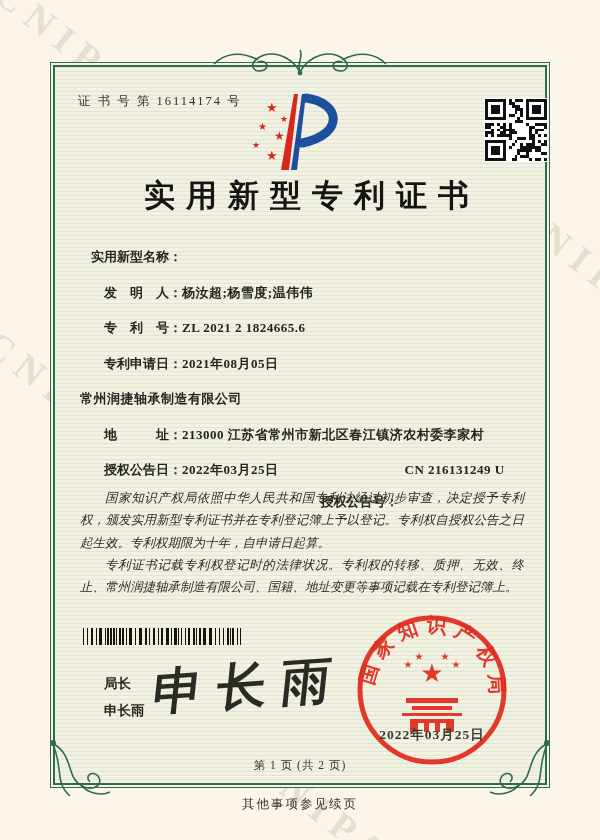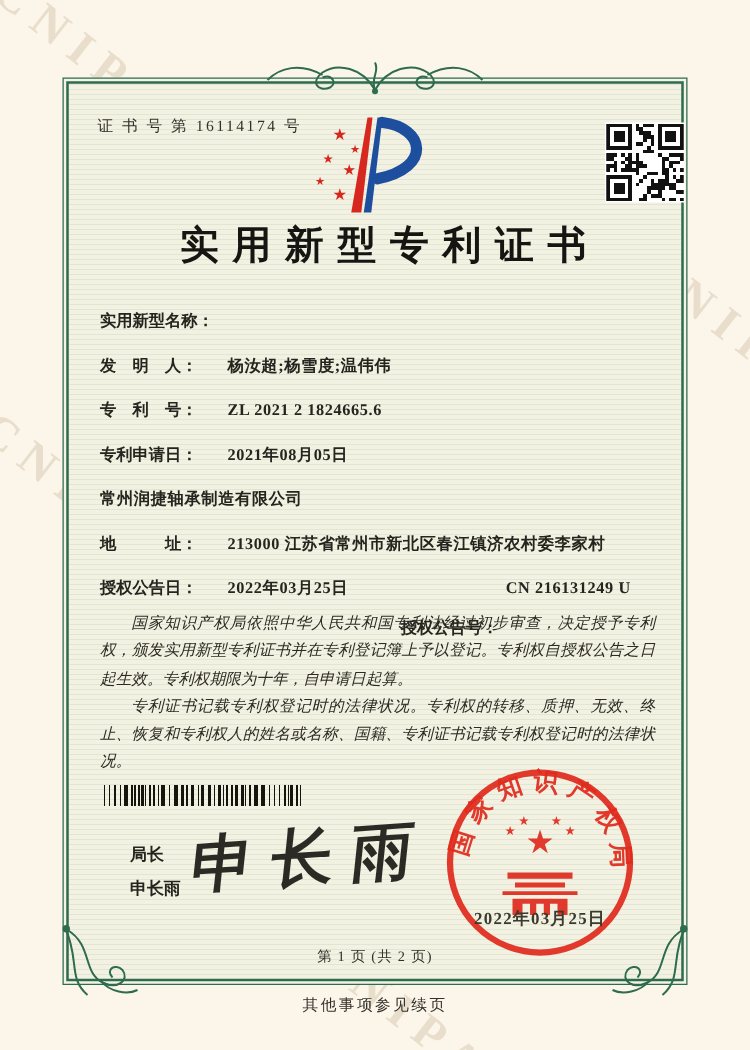--- a/index.html
+++ b/index.html
@@ -30,21 +30,21 @@
   .ornament{position:absolute;pointer-events:none;}
   .cert-no{position:absolute;left:78px;top:93px;font-size:12.5px;letter-spacing:2px;color:#33312a;}
   .logo{position:absolute;left:238px;top:86px;}
   .qr{position:absolute;left:484px;top:98px;width:62px;height:62px;background:#fff;padding:1px;}
   .title{
     position:absolute;left:12px;top:175px;width:100%;text-align:center;
     font-size:31px;font-weight:bold;letter-spacing:11px;color:#171511;
   }
   .fields{position:absolute;left:80px;top:246px;width:450px;font-size:13px;}
   .frow{display:flex;line-height:22px;margin-bottom:13.5px;white-space:nowrap;}
-  .flabel{min-width:102px;color:#26241e;font-weight:600;}
+  .flabel{min-width:102px;color:#26241e;font-weight:600;text-align:right;}
   .fvalue{color:#26241e;font-weight:600;letter-spacing:.5px;}
   .fpair2{margin-left:42px;display:flex;}
   .paras{
     position:absolute;left:80px;top:487px;width:444px;
     font-size:12.5px;line-height:1.78;text-align:justify;
     font-style:italic;color:#2c2a22;
   }
   .paras p{margin:0;text-indent:2em;}
   .barcode{position:absolute;left:83px;top:628px;width:158px;height:17px;}
   .sig-block{position:absolute;left:104px;top:670px;font-size:13.5px;font-weight:600;color:#26241e;line-height:27px;}
@@ -278,21 +278,21 @@
       <span class="fvalue">2022年03月25日</span>
       <span class="fpair2">
         <span class="flabel" style="min-width:0;margin-right:6px;margin-top:32px;">授权公告号：</span>
         <span class="fvalue">CN 216131249 U</span>
       </span>
     </div>
   </div>
 
   <div class="paras">
     <p>国家知识产权局依照中华人民共和国专利法经过初步审查，决定授予专利权，颁发实用新型专利证书并在专利登记簿上予以登记。专利权自授权公告之日起生效。专利权期限为十年，自申请日起算。</p>
-    <p>专利证书记载专利权登记时的法律状况。专利权的转移、质押、无效、终止、恢复和专利权人的姓名或名称、国籍、专利证书记载专利权登记时的法律状况。</p>
+    <p>专利证书记载专利权登记时的法律状况。专利权的转移、质押、无效、终止、常州润捷轴承制造有限公司、国籍、地址变更等事项记载在专利登记簿上。</p>
   </div>
 
   <svg class="barcode" viewBox="0 0 158 17" preserveAspectRatio="none" shape-rendering="crispEdges" id="barcode">
       <rect x="0" y="0" width="1" height="17" fill="#15140f"></rect>
       <rect x="4" y="0" width="1" height="17" fill="#15140f"></rect>
       <rect x="8" y="0" width="2" height="17" fill="#15140f"></rect>
       <rect x="13" y="0" width="1" height="17" fill="#15140f"></rect>
       <rect x="16" y="0" width="3" height="17" fill="#15140f"></rect>
       <rect x="22" y="0" width="1" height="17" fill="#15140f"></rect>
       <rect x="24" y="0" width="2" height="17" fill="#15140f"></rect>

